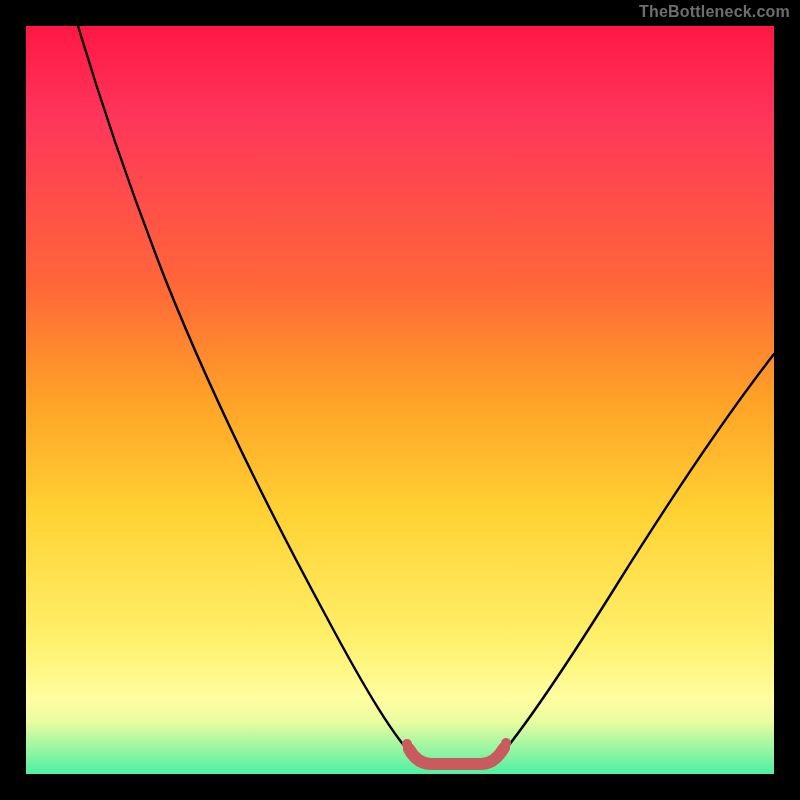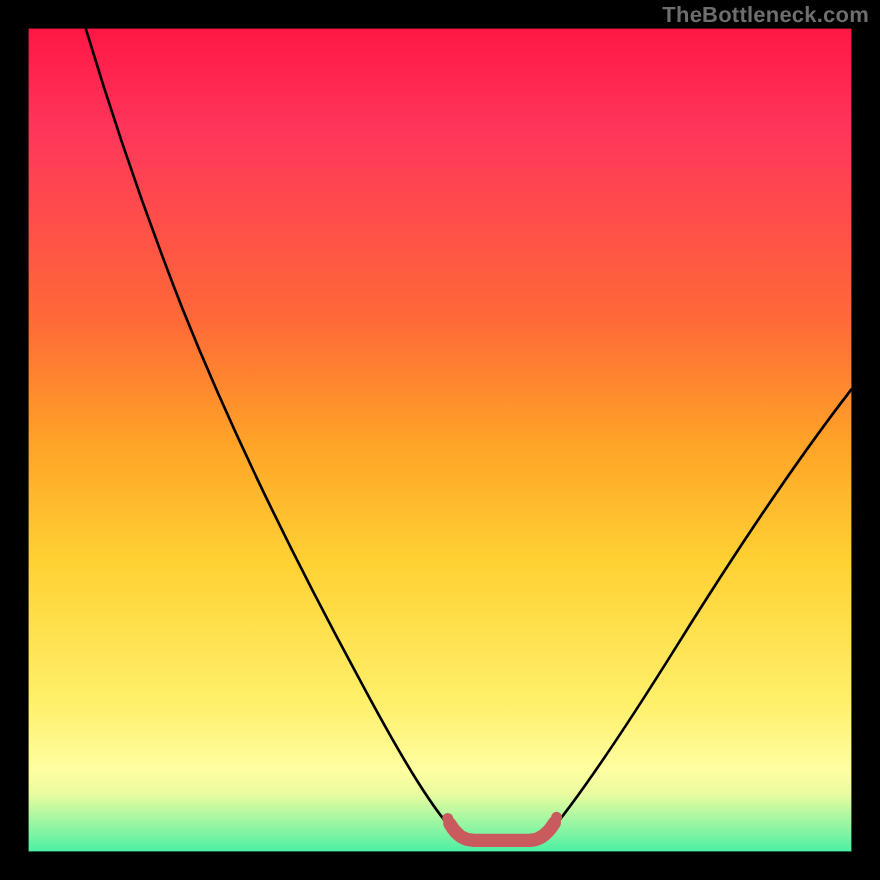--- a/index.html
+++ b/index.html
@@ -26,21 +26,21 @@
       #fff06b 82%,
       #fffea0 90%,
       #eafc9f 93%,
       #4df0a4 100%);
   }
   .watermark {
     position: absolute;
     top: 3px;
     right: 10px;
     color: #6e6e6e;
-    font-size: 20px;
+    font-size: 16px;
     font-weight: 600;
     letter-spacing: 0.2px;
   }
   svg.curves {
     position: absolute;
     left: 0;
     top: 0;
     width: 748px;
     height: 748px;
     overflow: visible;

